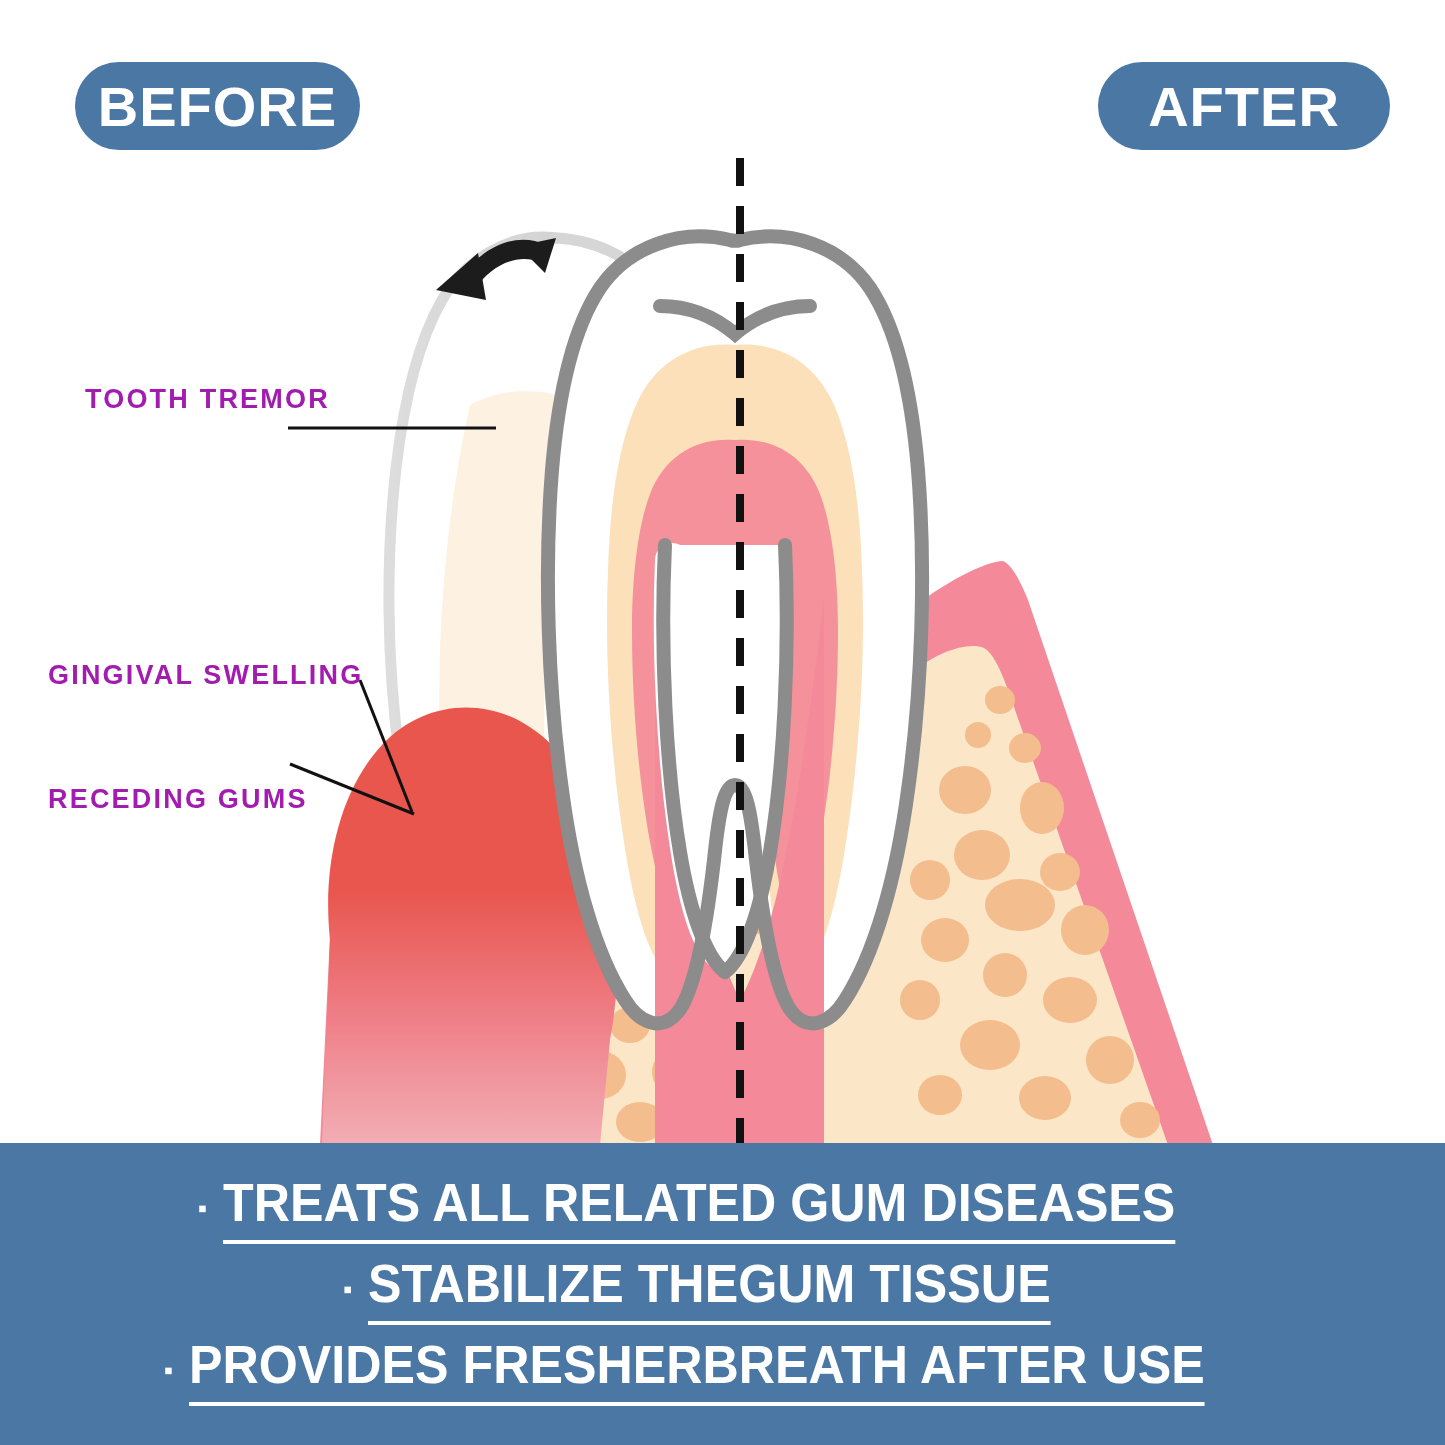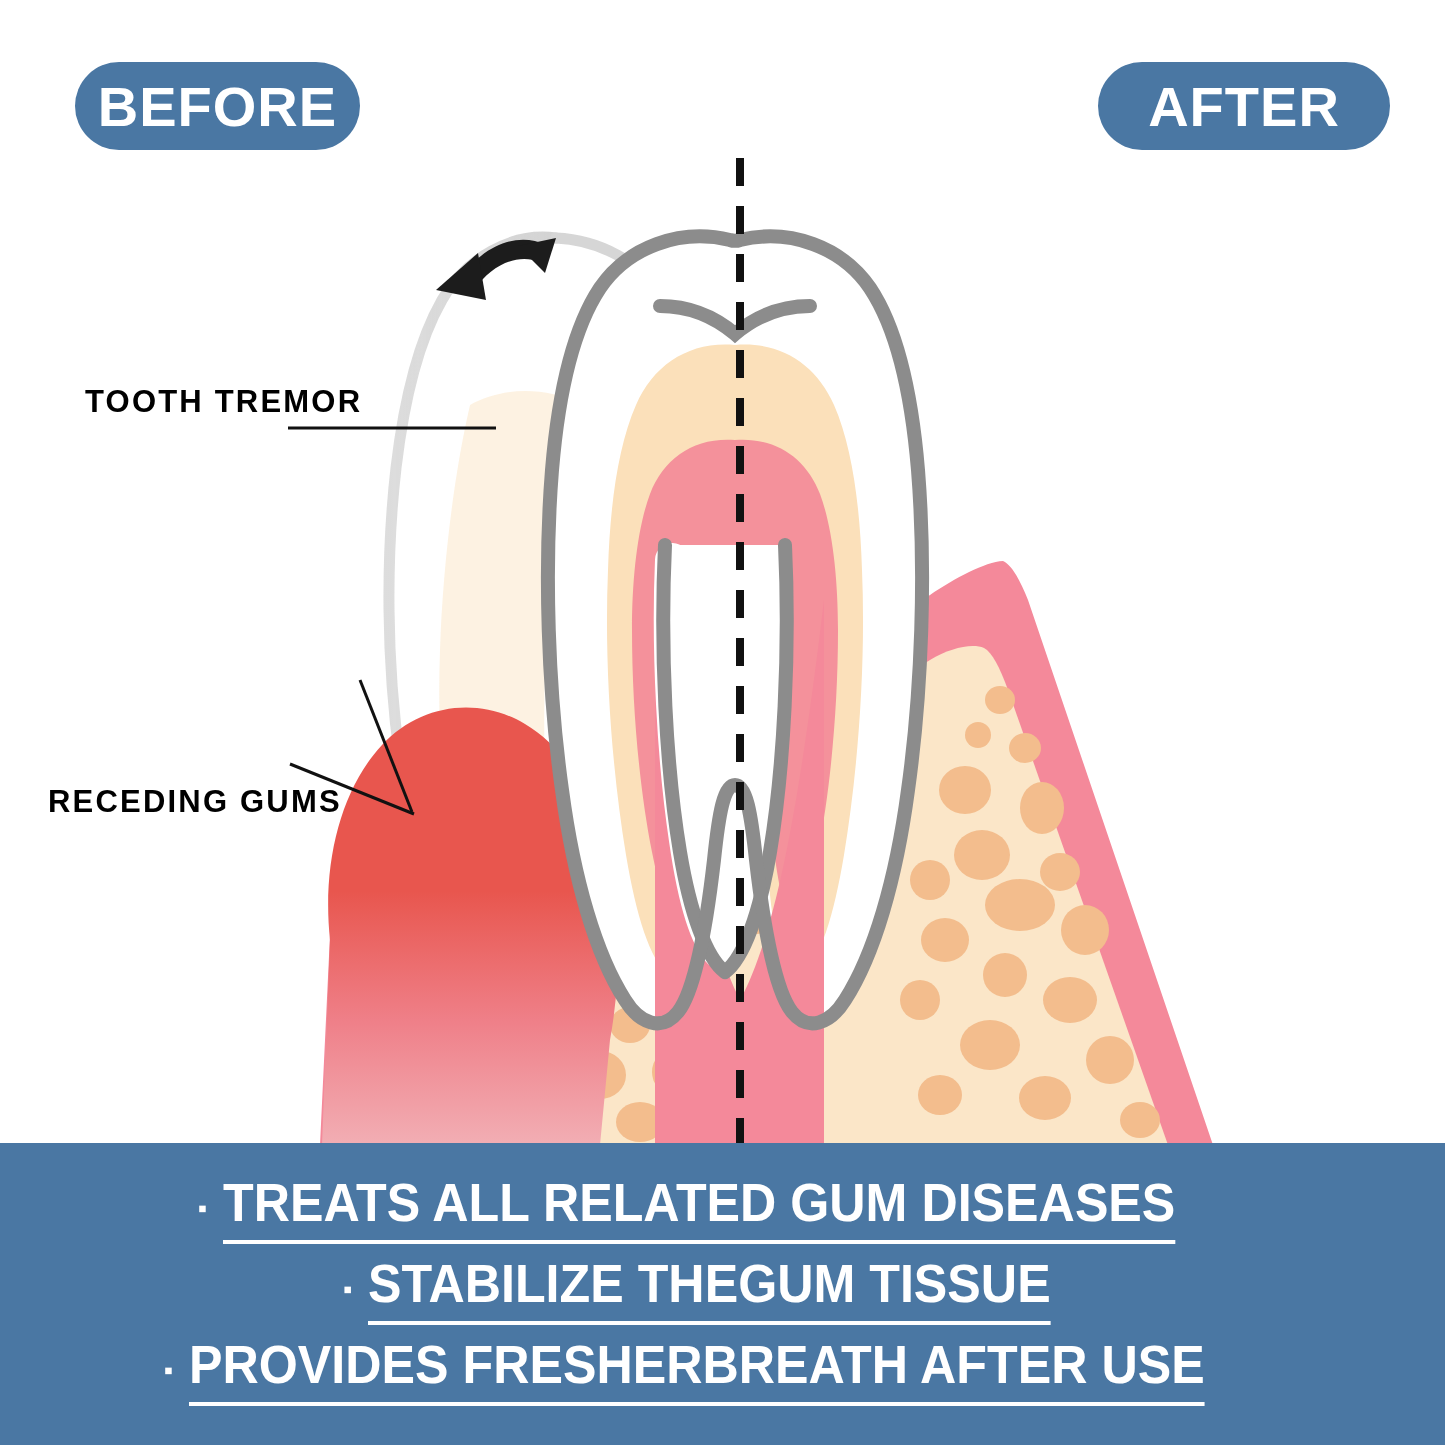--- a/index.html
+++ b/index.html
@@ -42,23 +42,23 @@
     left: 1098px;
     top: 62px;
     width: 292px;
     height: 88px;
     font-size: 56px;
   }
 
   
   .callout-label {
     position: absolute;
-    color: #000000;
+    color: #a21caf;
     font-weight: bold;
-    font-size: 31px;
+    font-size: 27px;
     letter-spacing: 2.2px;
     white-space: nowrap;
     font-family: "Liberation Sans", sans-serif;
   }
   #label-tooth-tremor { left: 85px; top: 384px; }
   #label-gingival-swelling { left: 48px; top: 660px; }
   #label-receding-gums { left: 48px; top: 784px; }
 
   
   #stage {
@@ -364,20 +364,21 @@
   </svg>
 
   <div class="badge" id="badge-after">
     <span>AFTER</span>
   </div>
   <div class="badge" id="badge-before">
     <span>BEFORE</span>
   </div>
 
   <div class="callout-label" id="label-tooth-tremor">TOOTH TREMOR</div>
+  <div class="callout-label" id="label-gingival-swelling">GINGIVAL SWELLING</div>
   <div class="callout-label" id="label-receding-gums">RECEDING GUMS</div>
 
   <div id="banner">
 
     <div class="bullet-row">
       <span class="bullet-mark">▪</span>
       <span class="bullet-text">TREATS ALL RELATED GUM DISEASES</span>
     </div>
 
     <div class="bullet-row">

